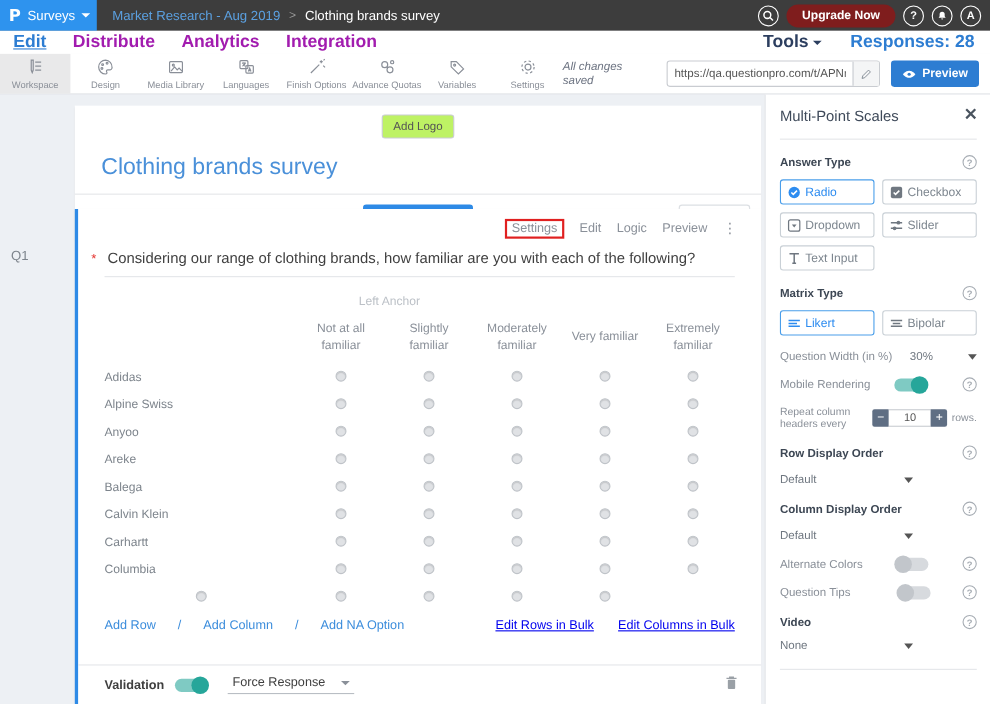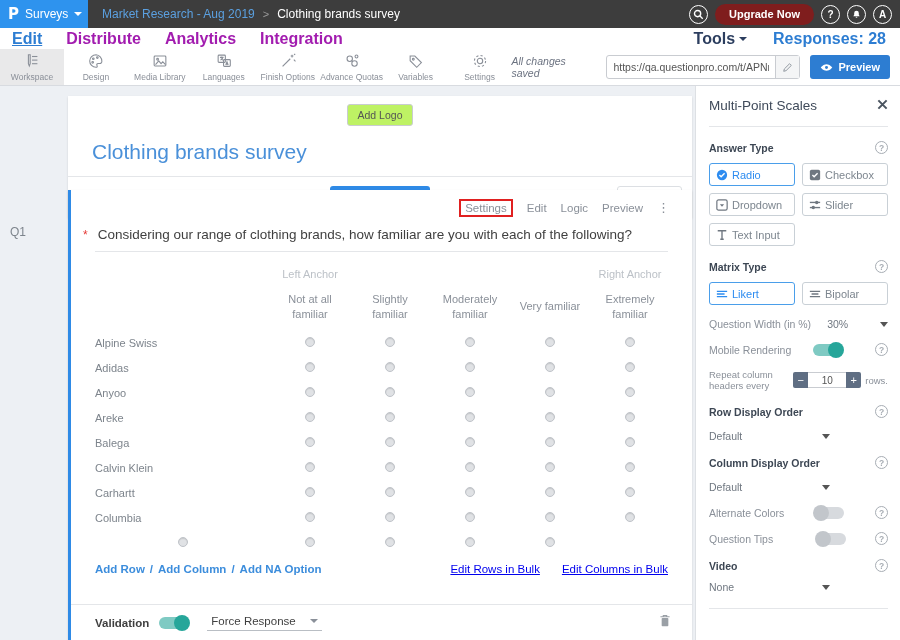--- a/index.html
+++ b/index.html
@@ -59,32 +59,32 @@
   #question-card { position:absolute; left:68px; top:104px; width:624px; height:450px; background:#fff; border-left:3px solid #2e8ae6; box-shadow:0 1px 2px rgba(0,0,0,.12); }
   #q-actions { display:flex; justify-content:flex-end; align-items:center; gap:14px; padding:9px 22px 0 0; font-size:11.5px; color:#8a9099; }
   #q-action-settings { border:2px solid #e02020; padding:1px 4px; }
   #dots-menu { color:#8a9099; font-size:13px; letter-spacing:0; line-height:10px; }
   #q-text-row { display:flex; gap:10px; padding:10px 24px 0 12px; align-items:baseline; }
   #q-required { color:#e53935; font-size:12px; }
   #q-text { color:#3f3f3f; font-size:13.5px; }
   #q-divider { border-top:1px solid #e4e6e9; margin:9px 24px 0 24px; }
 
   .mgrid { display:grid; grid-template-columns:175px repeat(5,80px); margin-left:24px; }
-  #anchors-row { margin-top:16px; }
+  #anchors-row { margin-top:16px;gap:44px; }
   .anchor { color:#bcc1c7; font-size:11px; text-align:center; }
   #cols-row { margin-top:12px; }
   .col-head { color:#8a9099; font-size:11px; text-align:center; line-height:1.35; align-self:center; padding:0 6px; }
   #matrix-rows { margin-top:8px; }
   .matrix-row { height:25px; align-items:center; }
   .row-label { color:#7d848c; font-size:11px; padding-top:2px; }
   .cell { display:flex; justify-content:center; align-items:center; }
   .radio { width:10px; height:10px; border-radius:50%; background:#e0e2e5; border:1px solid #bfc3c8; box-shadow:inset 0 1px 1px rgba(0,0,0,.12); }
 
   #links-row { display:flex; align-items:center; margin:8px 24px 0 24px; font-size:11.5px; }
-  #links-left { display:flex; gap:5px; color:#3c8ddc;font-weight:bold; }
+  #links-left { display:flex; gap:20px; color:#3c8ddc; }
   #links-left a { color:#3c8ddc; text-decoration:none; }
   #links-right { margin-left:auto; display:flex; gap:22px; color:#3c8ddc; }
   #validation-bar { position:absolute; left:0; right:0; bottom:0; height:36px; border-top:1px solid #e4e6e9; display:flex; align-items:center; padding:0 20px 0 24px; }
   #validation-lbl { color:#3f3f3f; font-size:11.5px; font-weight:bold; }
   .toggle { width:30px; height:12px; border-radius:7px; position:relative; margin:0 10px; }
   .toggle .knob { width:16px; height:16px; border-radius:50%; position:absolute; top:-2px; }
   .toggle.on { background:#7fcac3; } .toggle.on .knob { background:#26a69a; right:-1px; }
   .toggle.off { background:#d7dade; } .toggle.off .knob { background:#c2c6cb; left:-1px; }
   #force-resp { color:#3f3f3f; font-size:11.5px; border-bottom:1px solid #b9bec4; padding:0 4px 3px 4px; margin-left:8px; display:flex; align-items:center; gap:14px; }
   #force-resp .caret-gray { width:0;height:0;border-left:4px solid transparent;border-right:4px solid transparent;border-top:4px solid #8a9099; }
@@ -292,39 +292,39 @@
       <div></div>
     <div class="col-head">Not at all familiar</div>
         <div class="col-head">Slightly familiar</div>
         <div class="col-head">Moderately familiar</div>
         <div class="col-head">Very familiar</div>
         <div class="col-head">Extremely familiar</div>
       </div>
 
     <div id="matrix-rows">
         <div class="mgrid matrix-row">
+          <div class="row-label">Adidas</div>
+          <div class="cell">
+            <span class="radio"></span>
+          </div>
+          <div class="cell">
+            <span class="radio"></span>
+          </div>
+          <div class="cell">
+            <span class="radio"></span>
+          </div>
+          <div class="cell">
+            <span class="radio"></span>
+          </div>
+          <div class="cell">
+            <span class="radio"></span>
+          </div>
+        </div>
+        <div class="mgrid matrix-row">
           <div class="row-label">Alpine Swiss</div>
-          <div class="cell">
-            <span class="radio"></span>
-          </div>
-          <div class="cell">
-            <span class="radio"></span>
-          </div>
-          <div class="cell">
-            <span class="radio"></span>
-          </div>
-          <div class="cell">
-            <span class="radio"></span>
-          </div>
-          <div class="cell">
-            <span class="radio"></span>
-          </div>
-        </div>
-        <div class="mgrid matrix-row">
-          <div class="row-label">Adidas</div>
           <div class="cell">
             <span class="radio"></span>
           </div>
           <div class="cell">
             <span class="radio"></span>
           </div>
           <div class="cell">
             <span class="radio"></span>
           </div>
           <div class="cell">

